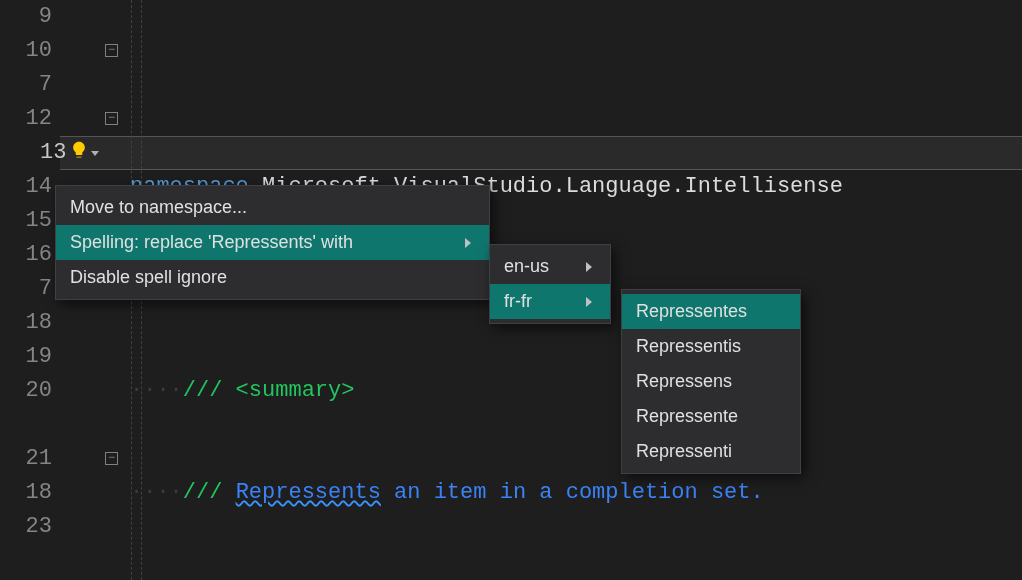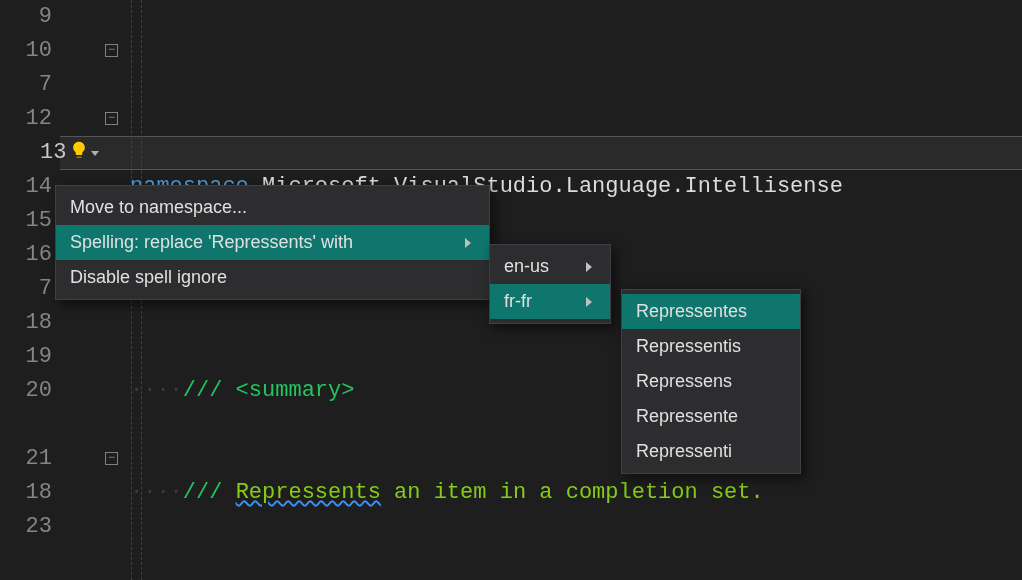--- a/index.html
+++ b/index.html
@@ -63,21 +63,21 @@
     border-top: 1px solid #555;
     border-bottom: 1px solid #555;
   }
   .indent-guide {
     position: absolute;
     top: 0; bottom: 0;
     width: 0;
     border-left: 1px dashed #404040;
   }
   .kw { color: #569cd6; }
-  .doc { color: #84cc16; text-align: center; }
+  .doc { color: #3b82f6; text-align: center; }
   .tag { color: #22c55e; }
   .id { color: #dcdcdc; }
   .squiggle-blue {
     text-decoration: underline wavy #3794ff;
     text-decoration-thickness: 2px;
     text-underline-offset: 2px;
   }
   .whitespace-dot { color: #3b3b3b; }
   .bulb-area {
     position: absolute;

